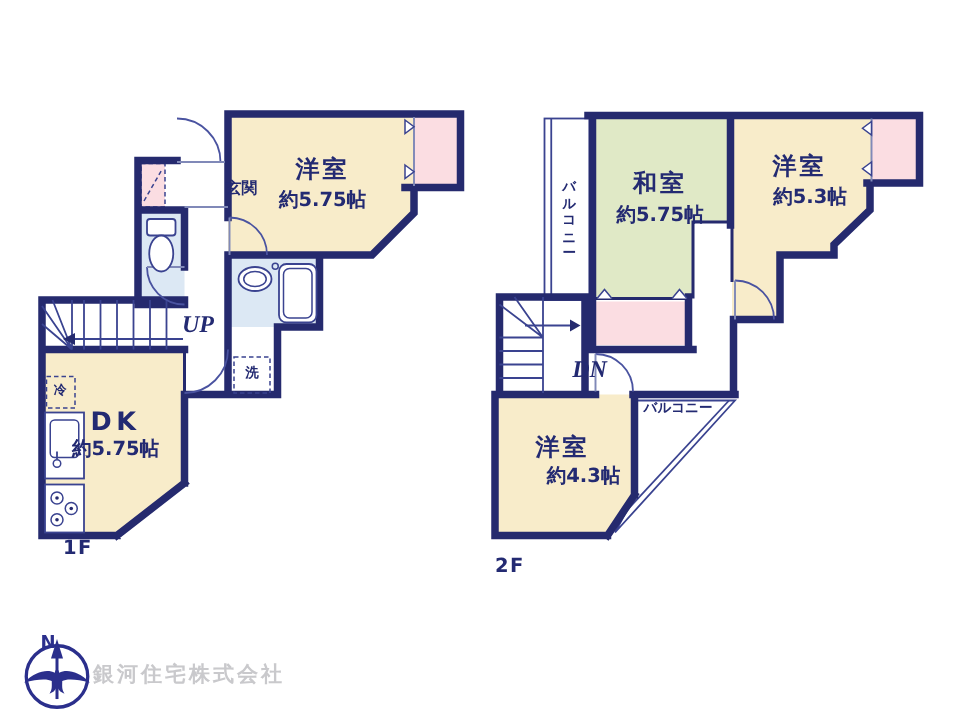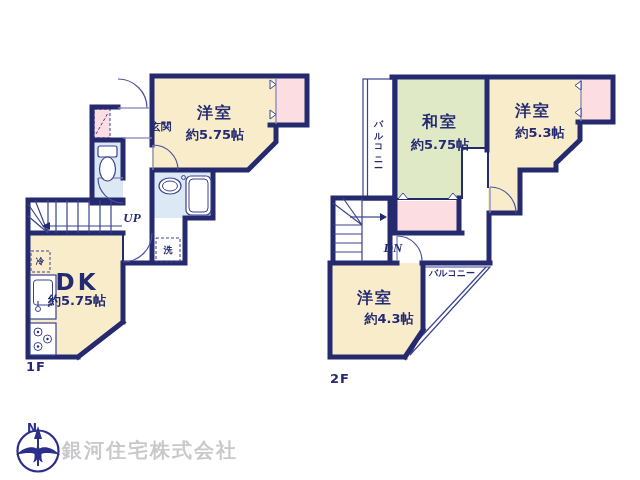--- a/index.html
+++ b/index.html
@@ -2,30 +2,30 @@
 <html><head>
 <meta charset="utf-8">
 <style>
   html,body{margin:0;padding:0;background:#fff;}
   #stage{position:relative;width:640px;height:480px;background:#fff;overflow:hidden;
          font-family:"DejaVu Sans","Liberation Sans",sans-serif;}
   #plan{position:absolute;left:0;top:0;}
   .lbl{position:absolute;transform:translate(-50%,-50%);color:#232a72;font-weight:600;
        white-space:nowrap;line-height:1;}
   .room{font-size:16px;letter-spacing:2px;}
-  .dkroom{font-size:23px;letter-spacing:3px;}
+  .dkroom{font-size:17px;letter-spacing:3px;}
   .sz{font-size:13px;letter-spacing:0;}
   .sm{font-size:10.5px;margin-left:32px;}
   .xs{font-size:8.5px;}
   .tiny{font-size:9px;}
   .updn{font-family:"Liberation Serif","DejaVu Serif",serif;font-style:italic;
-        font-size:13px;font-weight:700;text-align:center;}
+        font-size:16px;font-weight:700;text-align:center;}
   .fl{font-size:13px;letter-spacing:1px;font-weight:700;}
   .vert{writing-mode:vertical-rl;letter-spacing:2px;font-size:9px;font-weight:600;}
-  .co{position:absolute;transform:translate(0,-50%);color:#c9c9cc;font-size:20px;
+  .co{position:absolute;transform:translate(0,-50%);color:#c9c9cc;font-size:14px;
       letter-spacing:2px;font-weight:600;white-space:nowrap;}
   .n{font-size:12px;font-weight:700;color:#2b2f8c;}
   
   .w{stroke:#252a6e;stroke-width:5;fill:none;stroke-linecap:square;}
   .w2{stroke:#252a6e;stroke-width:2;fill:none;stroke-linecap:square;}
   .t{stroke:#3a4390;stroke-width:1.2;fill:none;}
   .g{stroke:#8089b8;stroke-width:1.3;fill:none;}
   .arc{stroke:#4a53a0;stroke-width:1.2;fill:none;}
   .fx{stroke:#3a4390;stroke-width:1.2;fill:#fff;}
   .fx2{stroke:#3a4390;stroke-width:1;fill:none;}
@@ -174,21 +174,21 @@
   </svg>
 
   <div class="lbl room" style="left:215px;top:113px">洋室</div>
   <div class="lbl sz" style="left:215px;top:134px">約5.75帖</div>
   <div class="lbl dkroom" style="left:77px;top:282px">DK</div>
   <div class="lbl sz" style="left:77px;top:300px">約5.75帖</div>
   <div class="lbl sm" style="left:129px;top:126px">玄関</div>
   <div class="lbl tiny" style="left:168px;top:250px">洗</div>
   <div class="lbl xs" style="left:40px;top:261px">冷</div>
   <div class="lbl updn" style="left:132px;top:217px">UP</div>
-  <div class="lbl fl" style="left:36px;top:366px">1F</div>
+  <div class="lbl fl" style="left:52px;top:366px">1F</div>
 
   <div class="lbl room" style="left:440px;top:122px">和室</div>
   <div class="lbl sz" style="left:440px;top:144px">約5.75帖</div>
   <div class="lbl room" style="left:533px;top:111px">洋室</div>
   <div class="lbl sz" style="left:540px;top:132px">約5.3帖</div>
   <div class="lbl room" style="left:375px;top:298px">洋室</div>
   <div class="lbl sz" style="left:389px;top:318px">約4.3帖</div>
   <div class="lbl updn" style="left:393px;top:247px">DN</div>
   <div class="lbl vert" style="left:378px;top:139px">バルコニー</div>
   <div class="lbl tiny" style="left:452px;top:273px">バルコニー</div>

